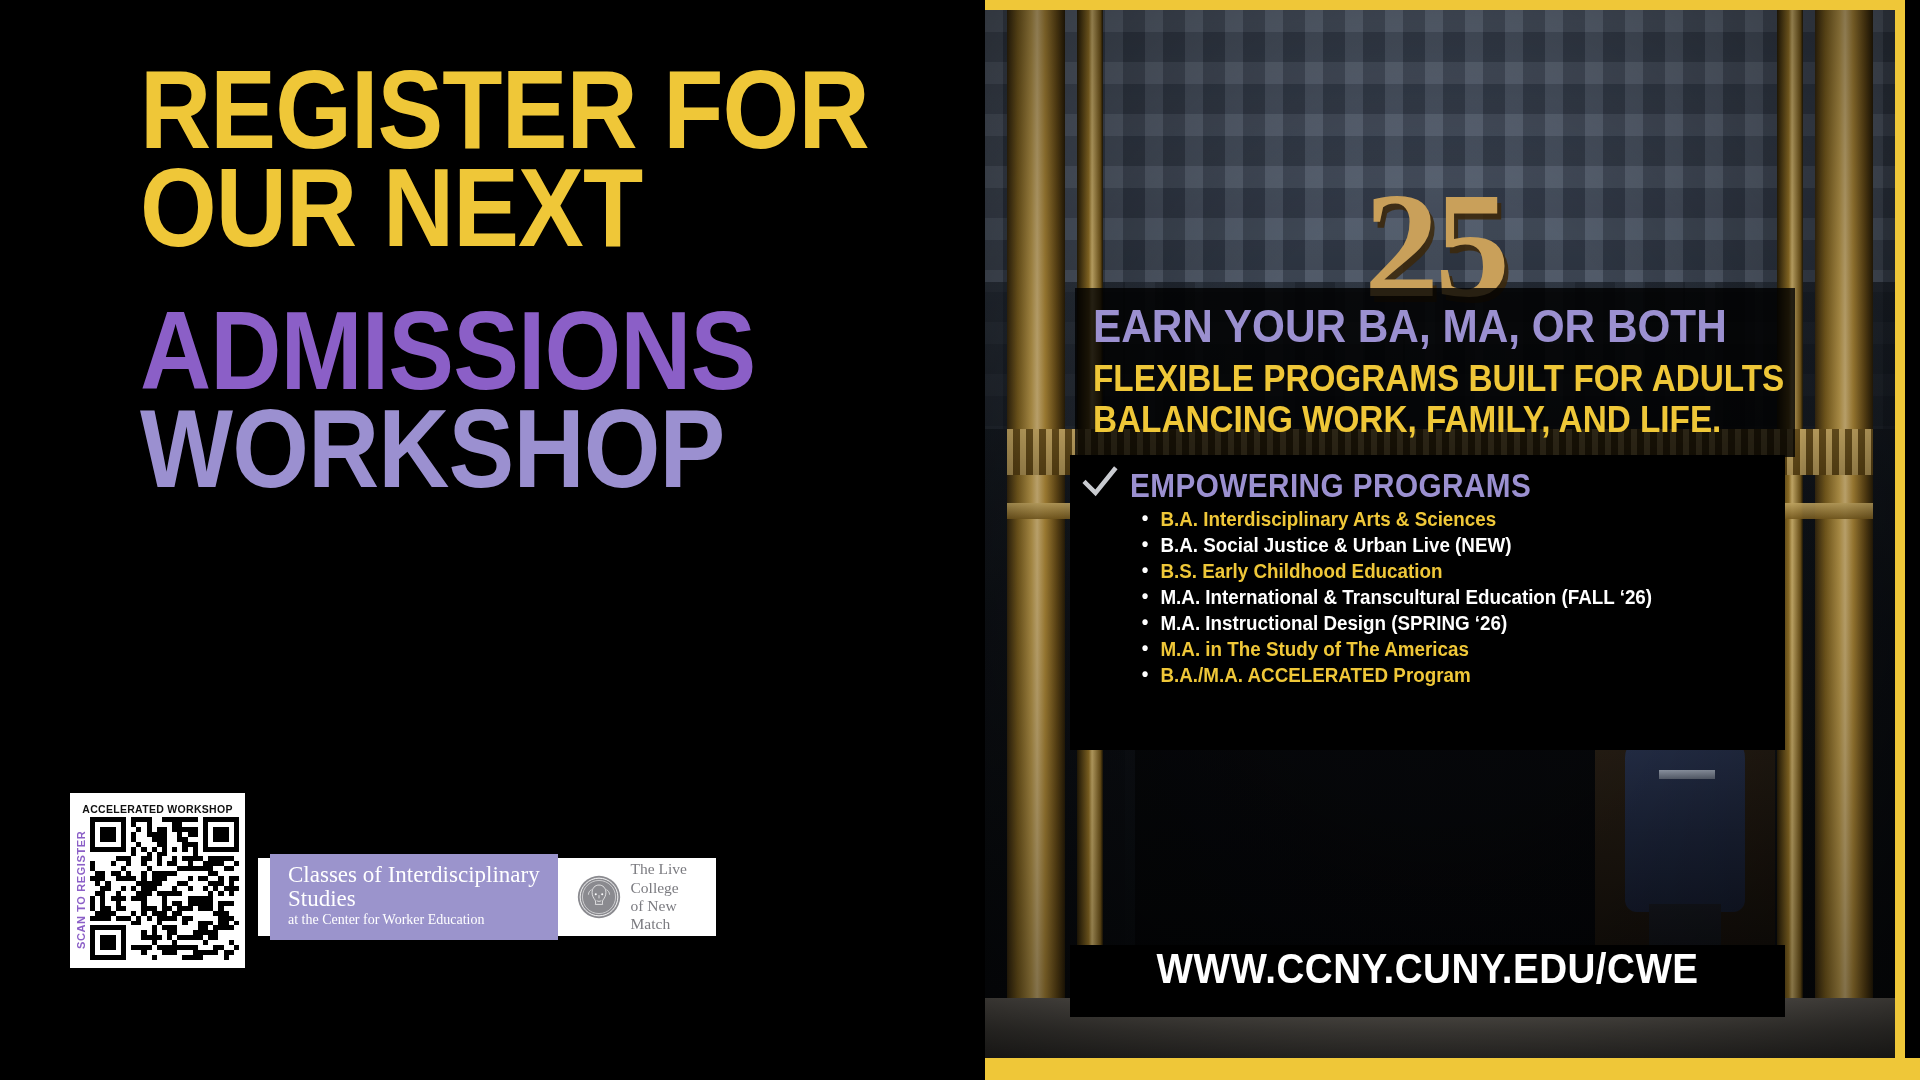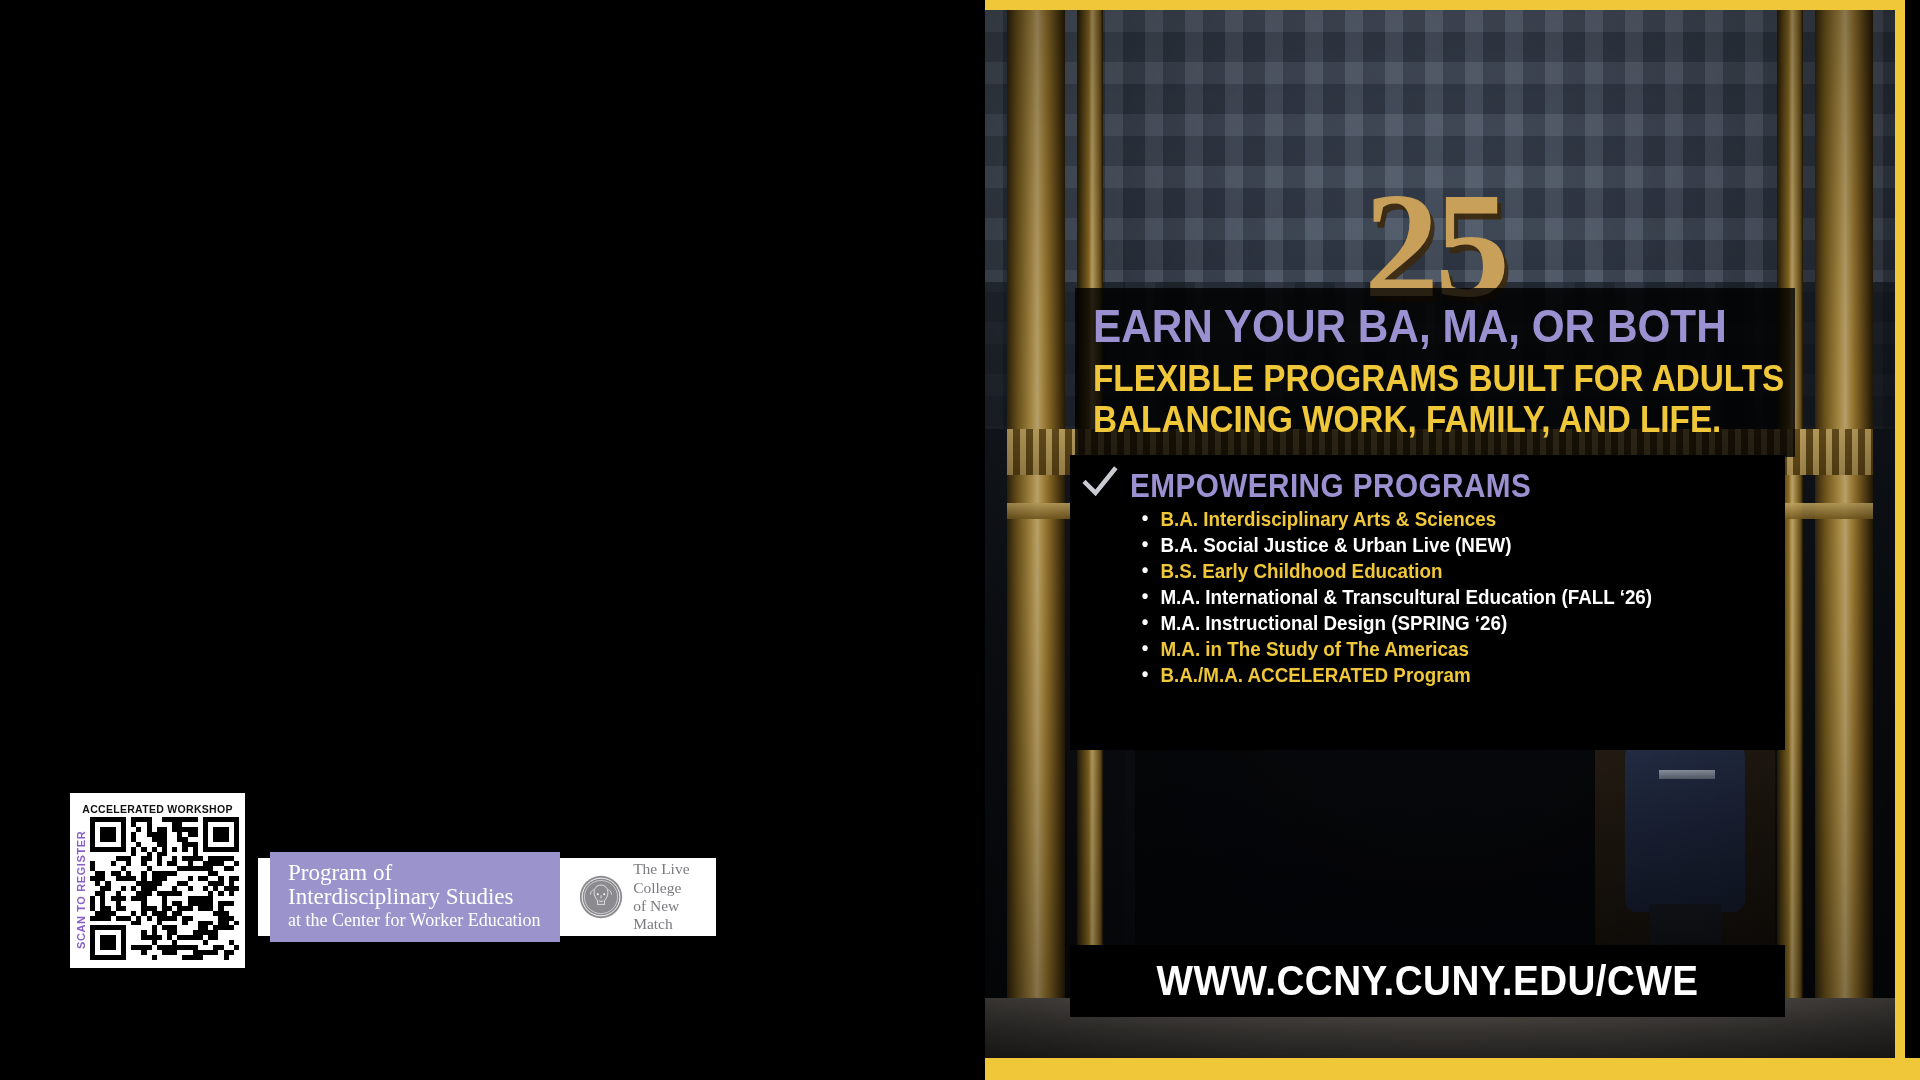--- a/index.html
+++ b/index.html
@@ -63,21 +63,21 @@
   .logo-bar {
     position:absolute; left:258px; top:858px;
     width:458px; height:78px; background:#fff;
     display:flex; align-items:center; padding:0 12px;
   }
   .div-band {
     background:#9b94cc; color:#fff; padding:9px 14px 11px 18px;
     font-family:"Liberation Serif",serif;
   }
   .div-band .l1 { font-size:23px; line-height:1.05; }
-  .div-band .l2 { font-size:18px; line-height:1.2; margin-top:1px; }
+  .div-band .l2 { font-size:14px; line-height:1.2; margin-top:1px; }
 
   .ccny-logo { display:flex; align-items:center; margin-left:18px; }
   .ccny-seal { width:46px; height:46px; flex:0 0 46px; }
   .ccny-text {
     margin-left:9px; font-family:"Liberation Serif",serif;
     color:#7b7b80; font-size:15.5px; line-height:1.18;
   }
 
   
   .right-panel {
@@ -258,21 +258,21 @@
     font-weight:bold; font-size:20px; line-height:1.30;
     position:relative; padding-left:26px;
     transform:scaleX(0.94); transform-origin:left center; white-space:nowrap;
   }
   .prog-list li::before {
     content:"•"; position:absolute; left:6px; top:-1px; color:#fff; font-size:20px;
   }
 
   .banner-url {
     position:absolute; left:110px; top:945px; width:715px; height:72px;
-    background:#000; display:flex; align-items:center; justify-content:center;
+    background:#000; display:flex; align-items:flex-start; justify-content:center;
   }
   .banner-url .t {
     font-family:"Liberation Sans Narrow","Liberation Sans",sans-serif;
     font-weight:bold; font-size:42px; color:#fff; letter-spacing:0.5px;
     transform:scaleX(0.92); white-space:nowrap;
   }
 
   .num25 {
     position:absolute; left:300px; top:145px; width:300px; height:180px;
     display:flex; align-items:center; justify-content:center;
@@ -282,20 +282,26 @@
     letter-spacing:-4px;
   }
 </style>
 </head>
 <body>
 
 <div class="poster">
 
   <div class="left-panel">
 
+    <div class="headline">
+      <div class="hl-line hl-1">REGISTER FOR</div>
+      <div class="hl-line hl-2">OUR NEXT</div>
+      <div class="hl-line hl-3">ADMISSIONS</div>
+      <div class="hl-line hl-4">WORKSHOP</div>
+    </div>
 
     <div class="qr-card">
       <div class="qr-title">ACCELERATED WORKSHOP</div>
       <div class="qr-body">
         <div class="qr-scan">SCAN TO REGISTER</div>
         <div class="qr-grid" id="qr-grid">
             <i></i>
             <i></i>
             <i></i>
             <i></i>
@@ -1135,21 +1141,21 @@
             <i style="background: rgb(255, 255, 255);"></i>
             <i></i>
             <i style="background: rgb(255, 255, 255);"></i>
             <i style="background: rgb(255, 255, 255);"></i>
           </div>
       </div>
     </div>
 
     <div class="logo-bar">
       <div class="div-band">
-        <div class="l1">Program of Interdisciplinary Studies</div>
+        <div class="l1">Classes of Interdisciplinary Studies</div>
         <div class="l2">at the Center for Worker Education</div>
       </div>
       <div class="ccny-logo">
         <svg class="ccny-seal" viewBox="0 0 100 100">
           <circle cx="50" cy="50" r="46" fill="#8a8a8f"></circle>
           <circle cx="50" cy="50" r="41" fill="none" stroke="#fff" stroke-width="2"></circle>
           <circle cx="50" cy="50" r="36" fill="none" stroke="#fff" stroke-width="1.2"></circle>
           <path d="M50 24c-9 0-15 7-15 16 0 7 3 12 6 16 2 3 2 7 1 10h16c-1-3-1-7 1-10 3-4 6-9 6-16 0-9-6-16-15-16z" fill="none" stroke="#fff" stroke-width="1.6"></path>
           <circle cx="43" cy="44" r="2.2" fill="#fff"></circle>
           <circle cx="57" cy="44" r="2.2" fill="#fff"></circle>

